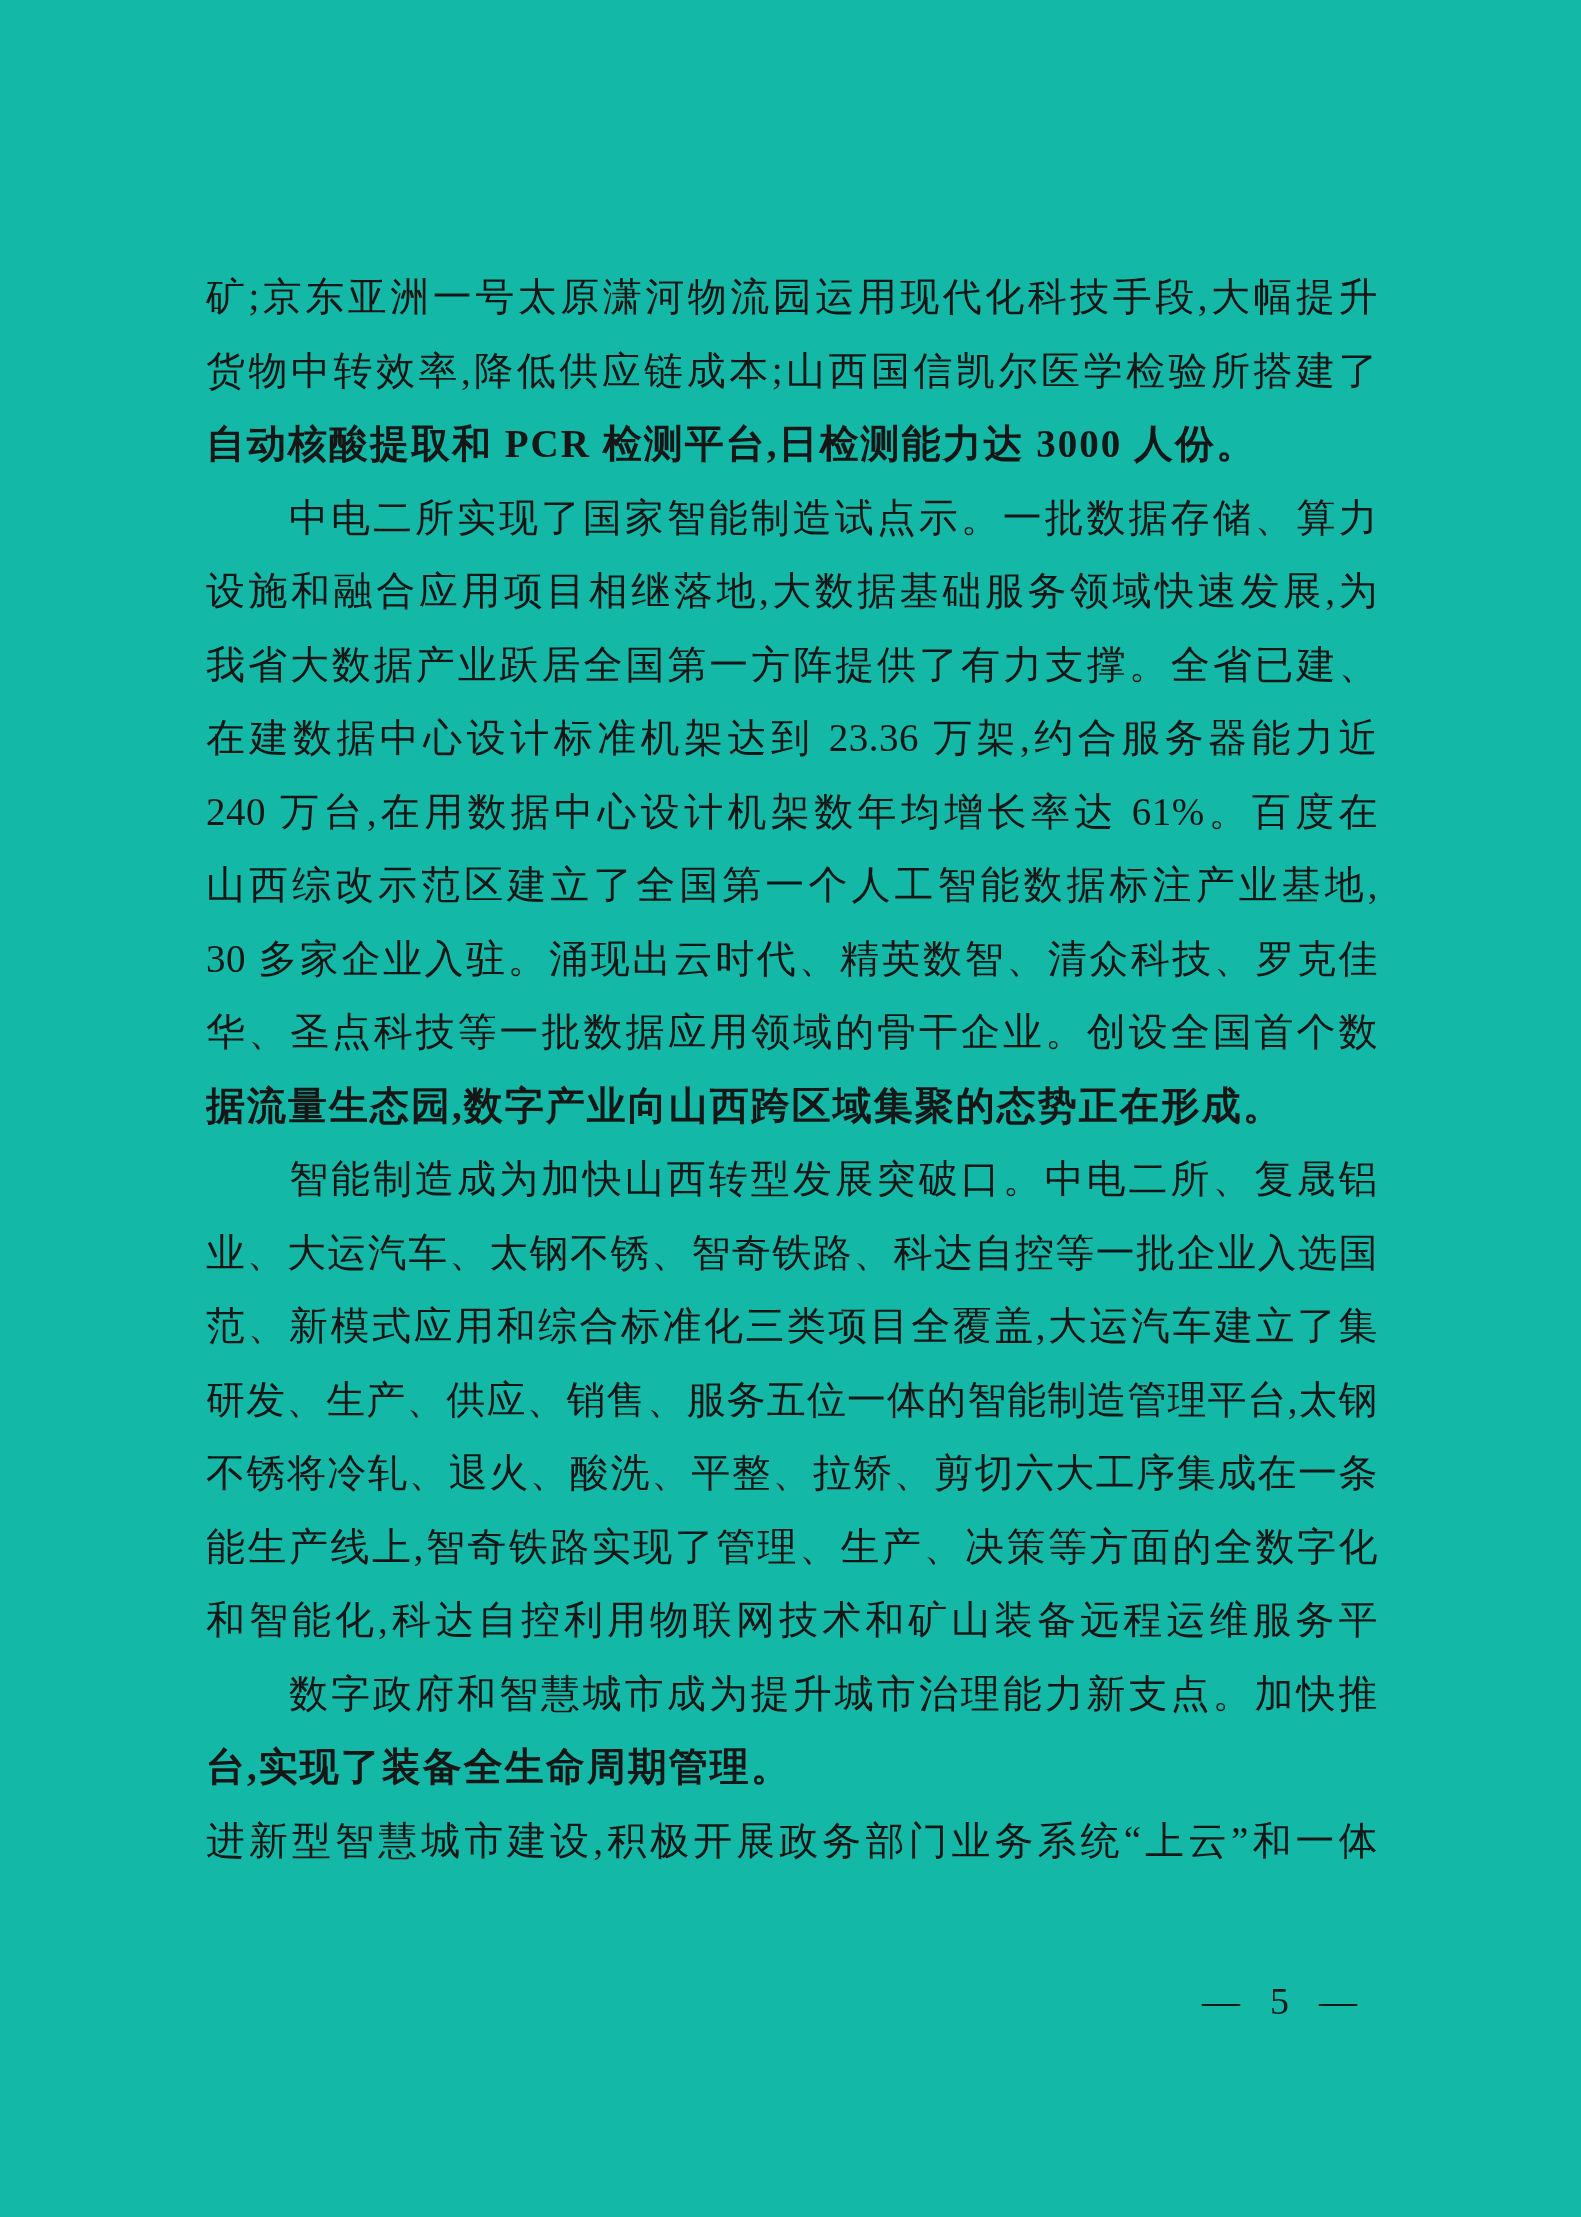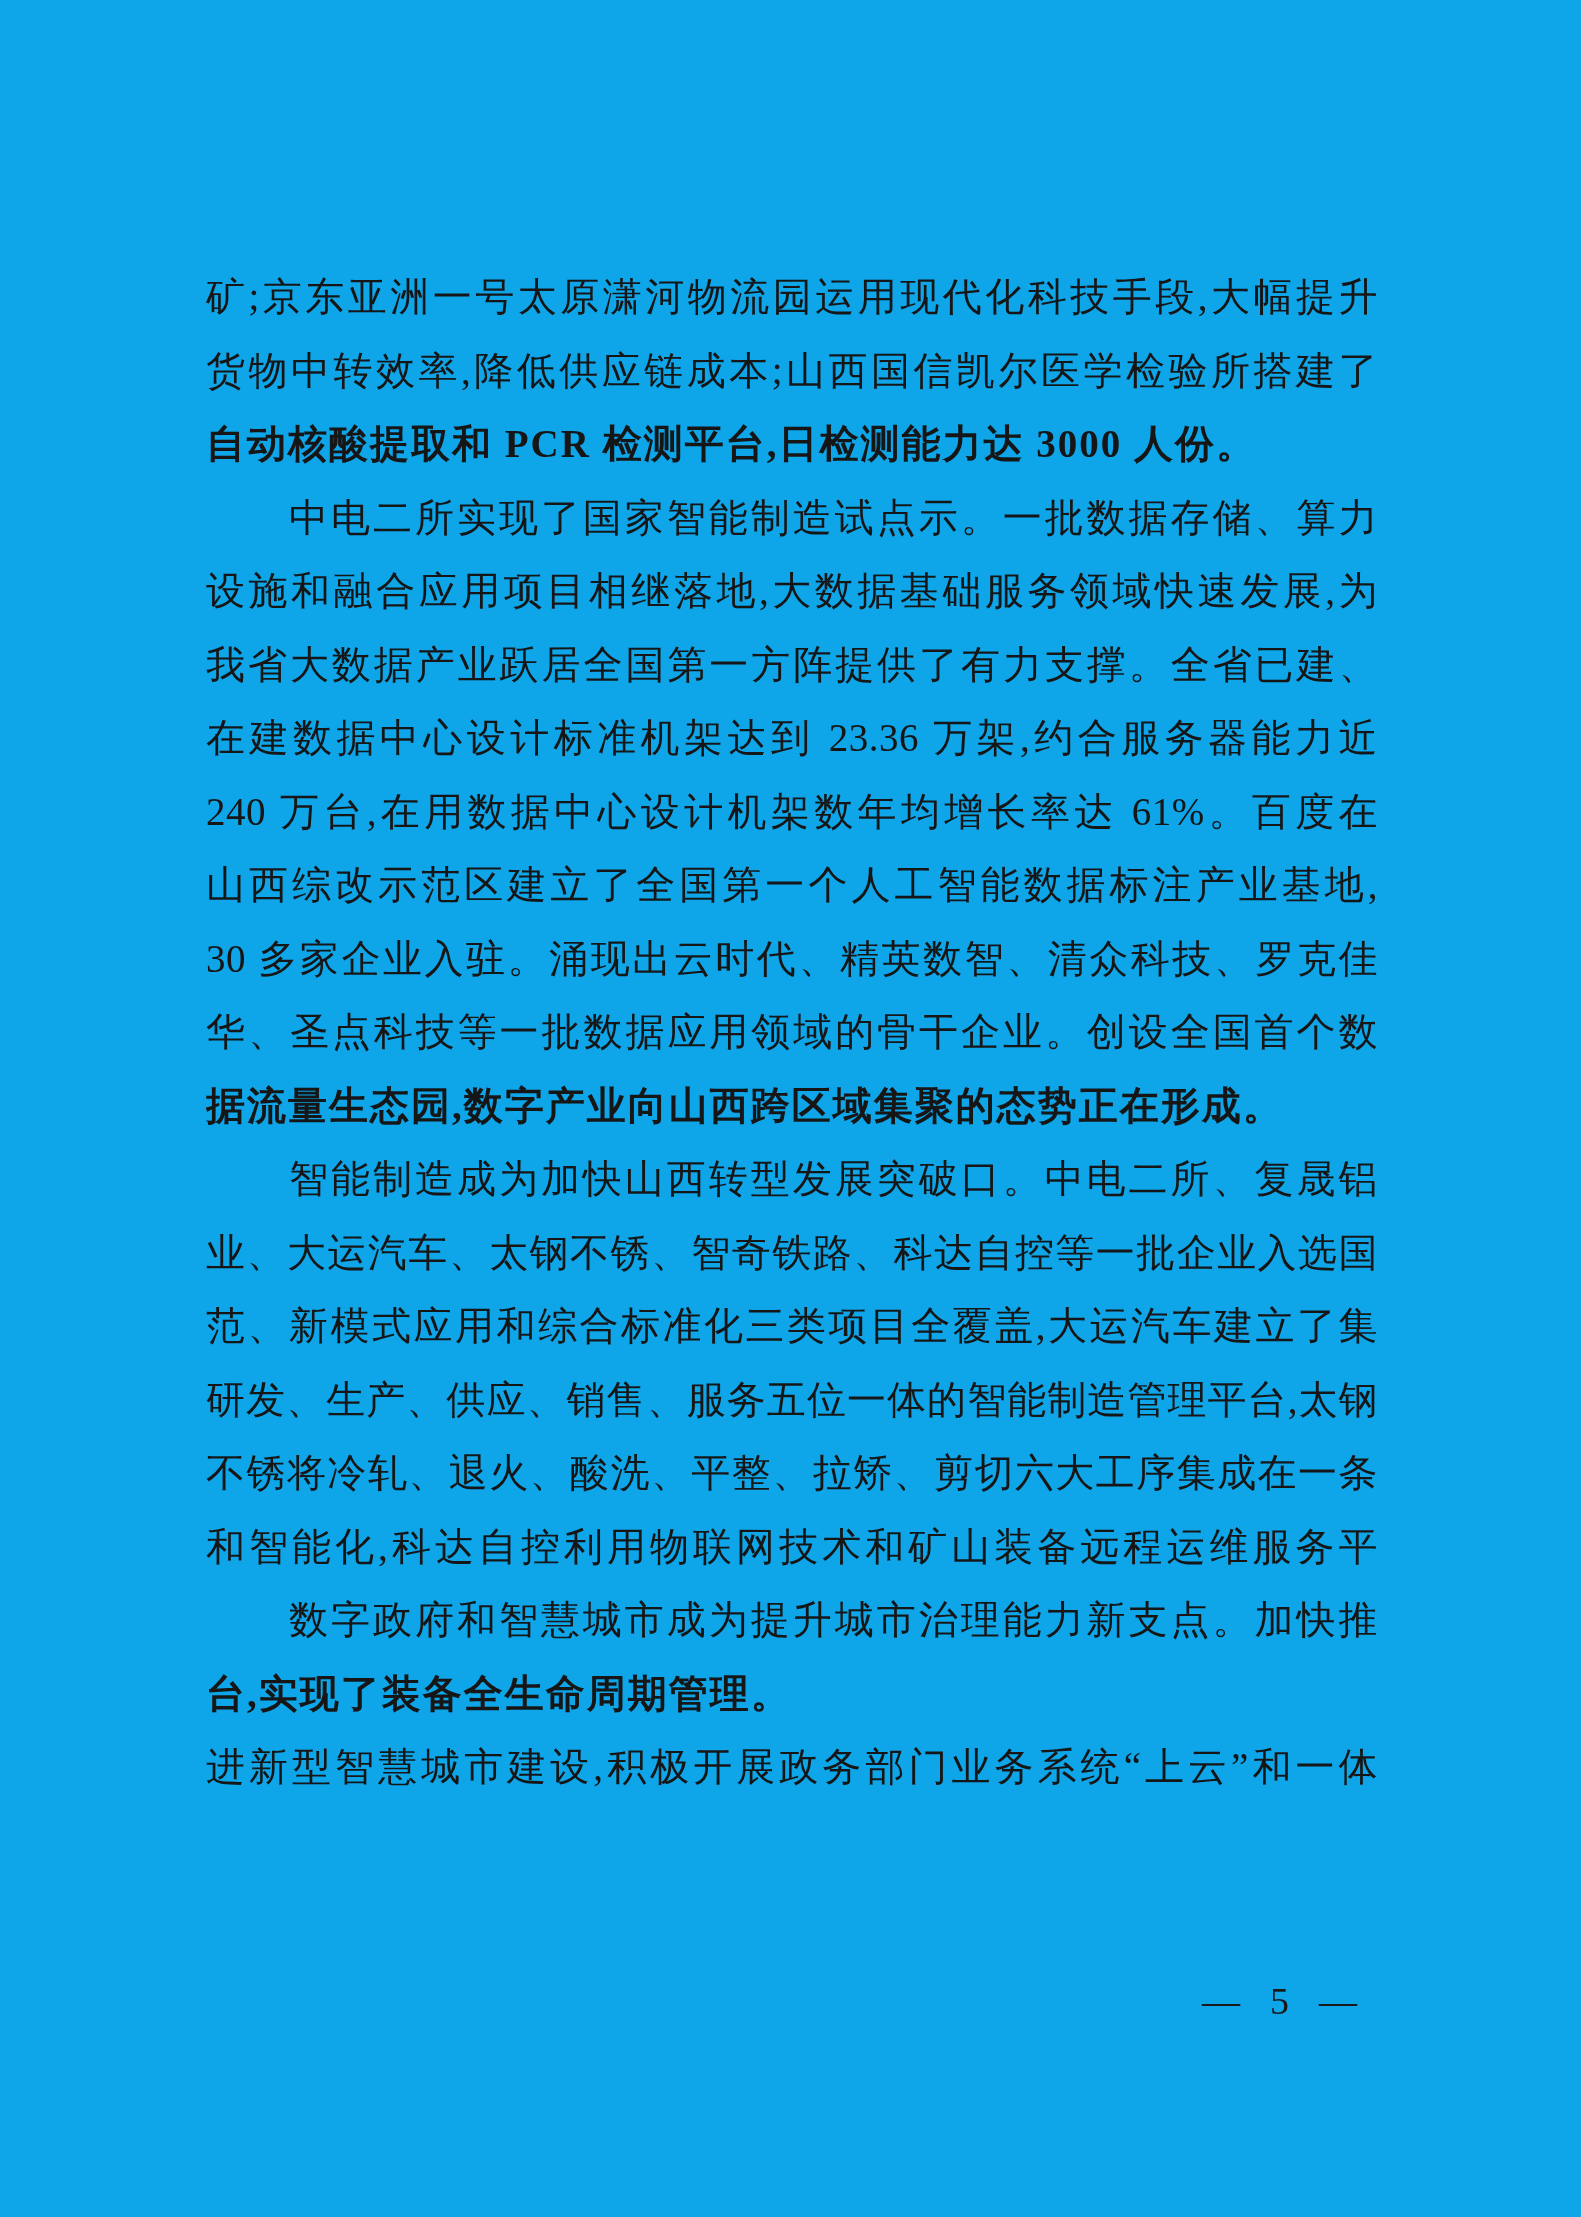--- a/index.html
+++ b/index.html
@@ -5,21 +5,21 @@
   html, body {
     margin: 0;
     padding: 0;
     background: #e8e8e8;
   }
   .page {
     position: relative;
     width: 1581px;
     height: 2217px;
     margin: 0 auto;
-    background: #0ea5e9;
+    background: #14b8a6;
     font-family: "Liberation Serif", "DejaVu Serif", serif;
     color: #161616;
     overflow: hidden;
   }
   .body-text {
     position: absolute;
     left: 206px;
     top: 260px;
     width: 1172px;
   }
@@ -70,20 +70,21 @@
       <div class="line fill">240 万台,在用数据中心设计机架数年均增长率达 61%。百度在</div>
       <div class="line fill">山西综改示范区建立了全国第一个人工智能数据标注产业基地,</div>
       <div class="line fill">30 多家企业入驻。涌现出云时代、精英数智、清众科技、罗克佳</div>
       <div class="line fill">华、圣点科技等一批数据应用领域的骨干企业。创设全国首个数</div>
       <div class="line end">据流量生态园,数字产业向山西跨区域集聚的态势正在形成。</div>
       <div class="line fill indent">智能制造成为加快山西转型发展突破口。中电二所、复晟铝</div>
       <div class="line fill">业、大运汽车、太钢不锈、智奇铁路、科达自控等一批企业入选国家</div>
       <div class="line fill">范、新模式应用和综合标准化三类项目全覆盖,大运汽车建立了集</div>
       <div class="line fill">研发、生产、供应、销售、服务五位一体的智能制造管理平台,太钢</div>
       <div class="line fill">不锈将冷轧、退火、酸洗、平整、拉矫、剪切六大工序集成在一条智</div>
+      <div class="line fill">能生产线上,智奇铁路实现了管理、生产、决策等方面的全数字化</div>
       <div class="line fill">和智能化,科达自控利用物联网技术和矿山装备远程运维服务平</div>
       <div class="line fill indent">数字政府和智慧城市成为提升城市治理能力新支点。加快推</div>
       <div class="line end">台,实现了装备全生命周期管理。</div>
       <div class="line fill">进新型智慧城市建设,积极开展政务部门业务系统“上云”和一体</div>
     </main>
 
   <footer class="page-footer">
     <span>—</span>
     <span>5</span>
     <span>—</span>

